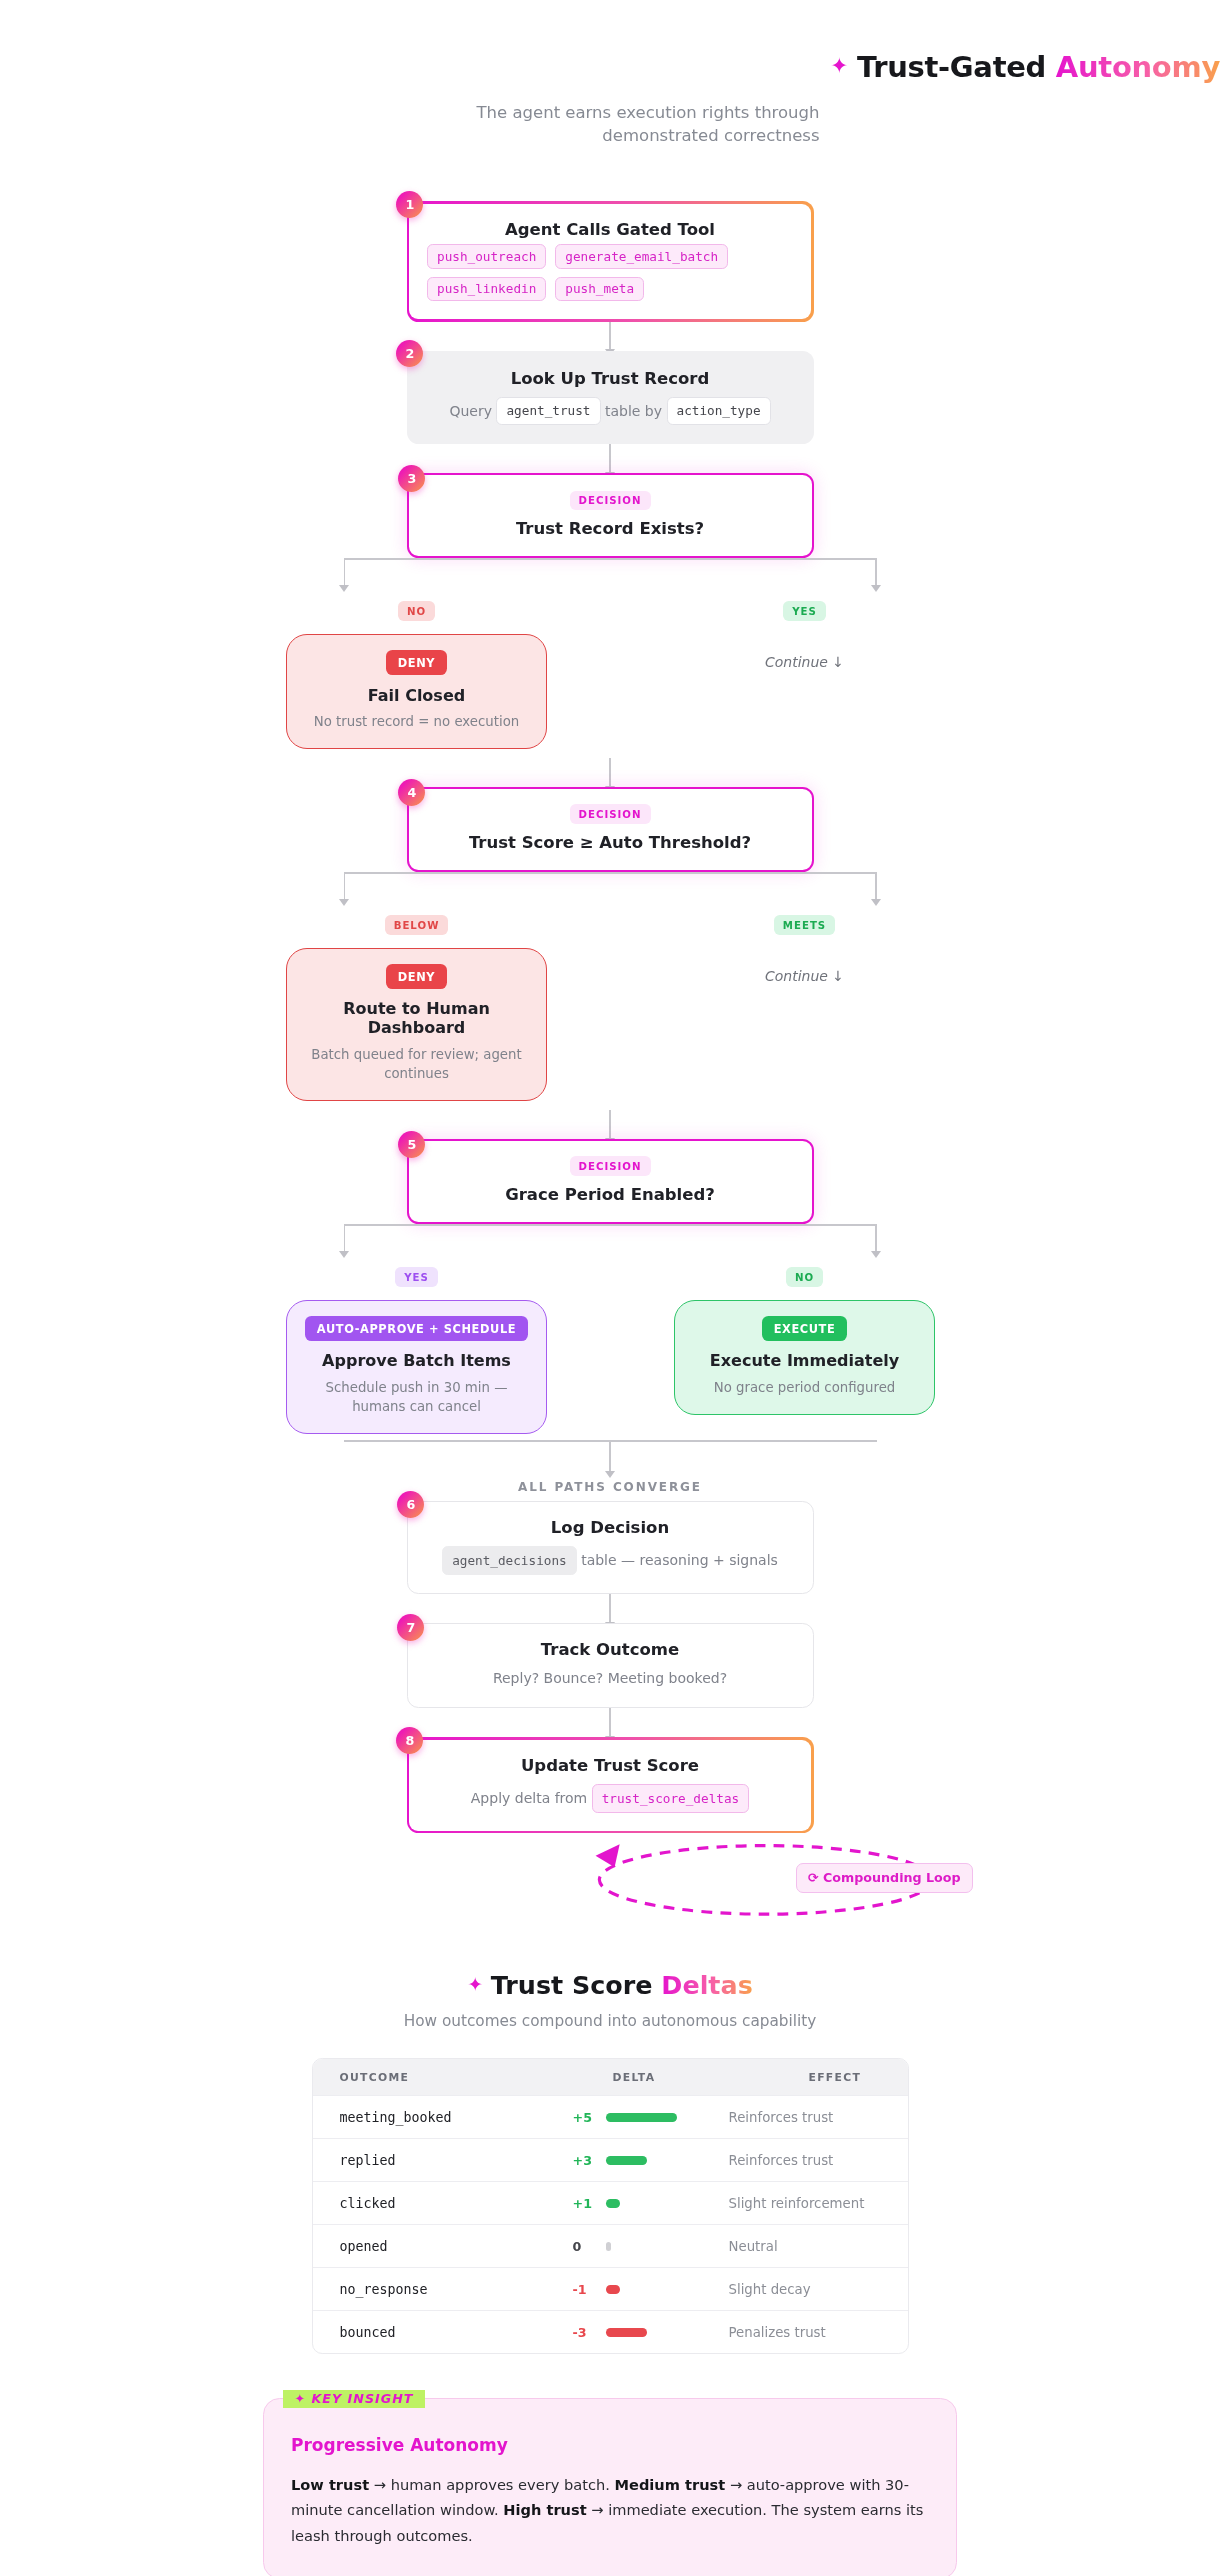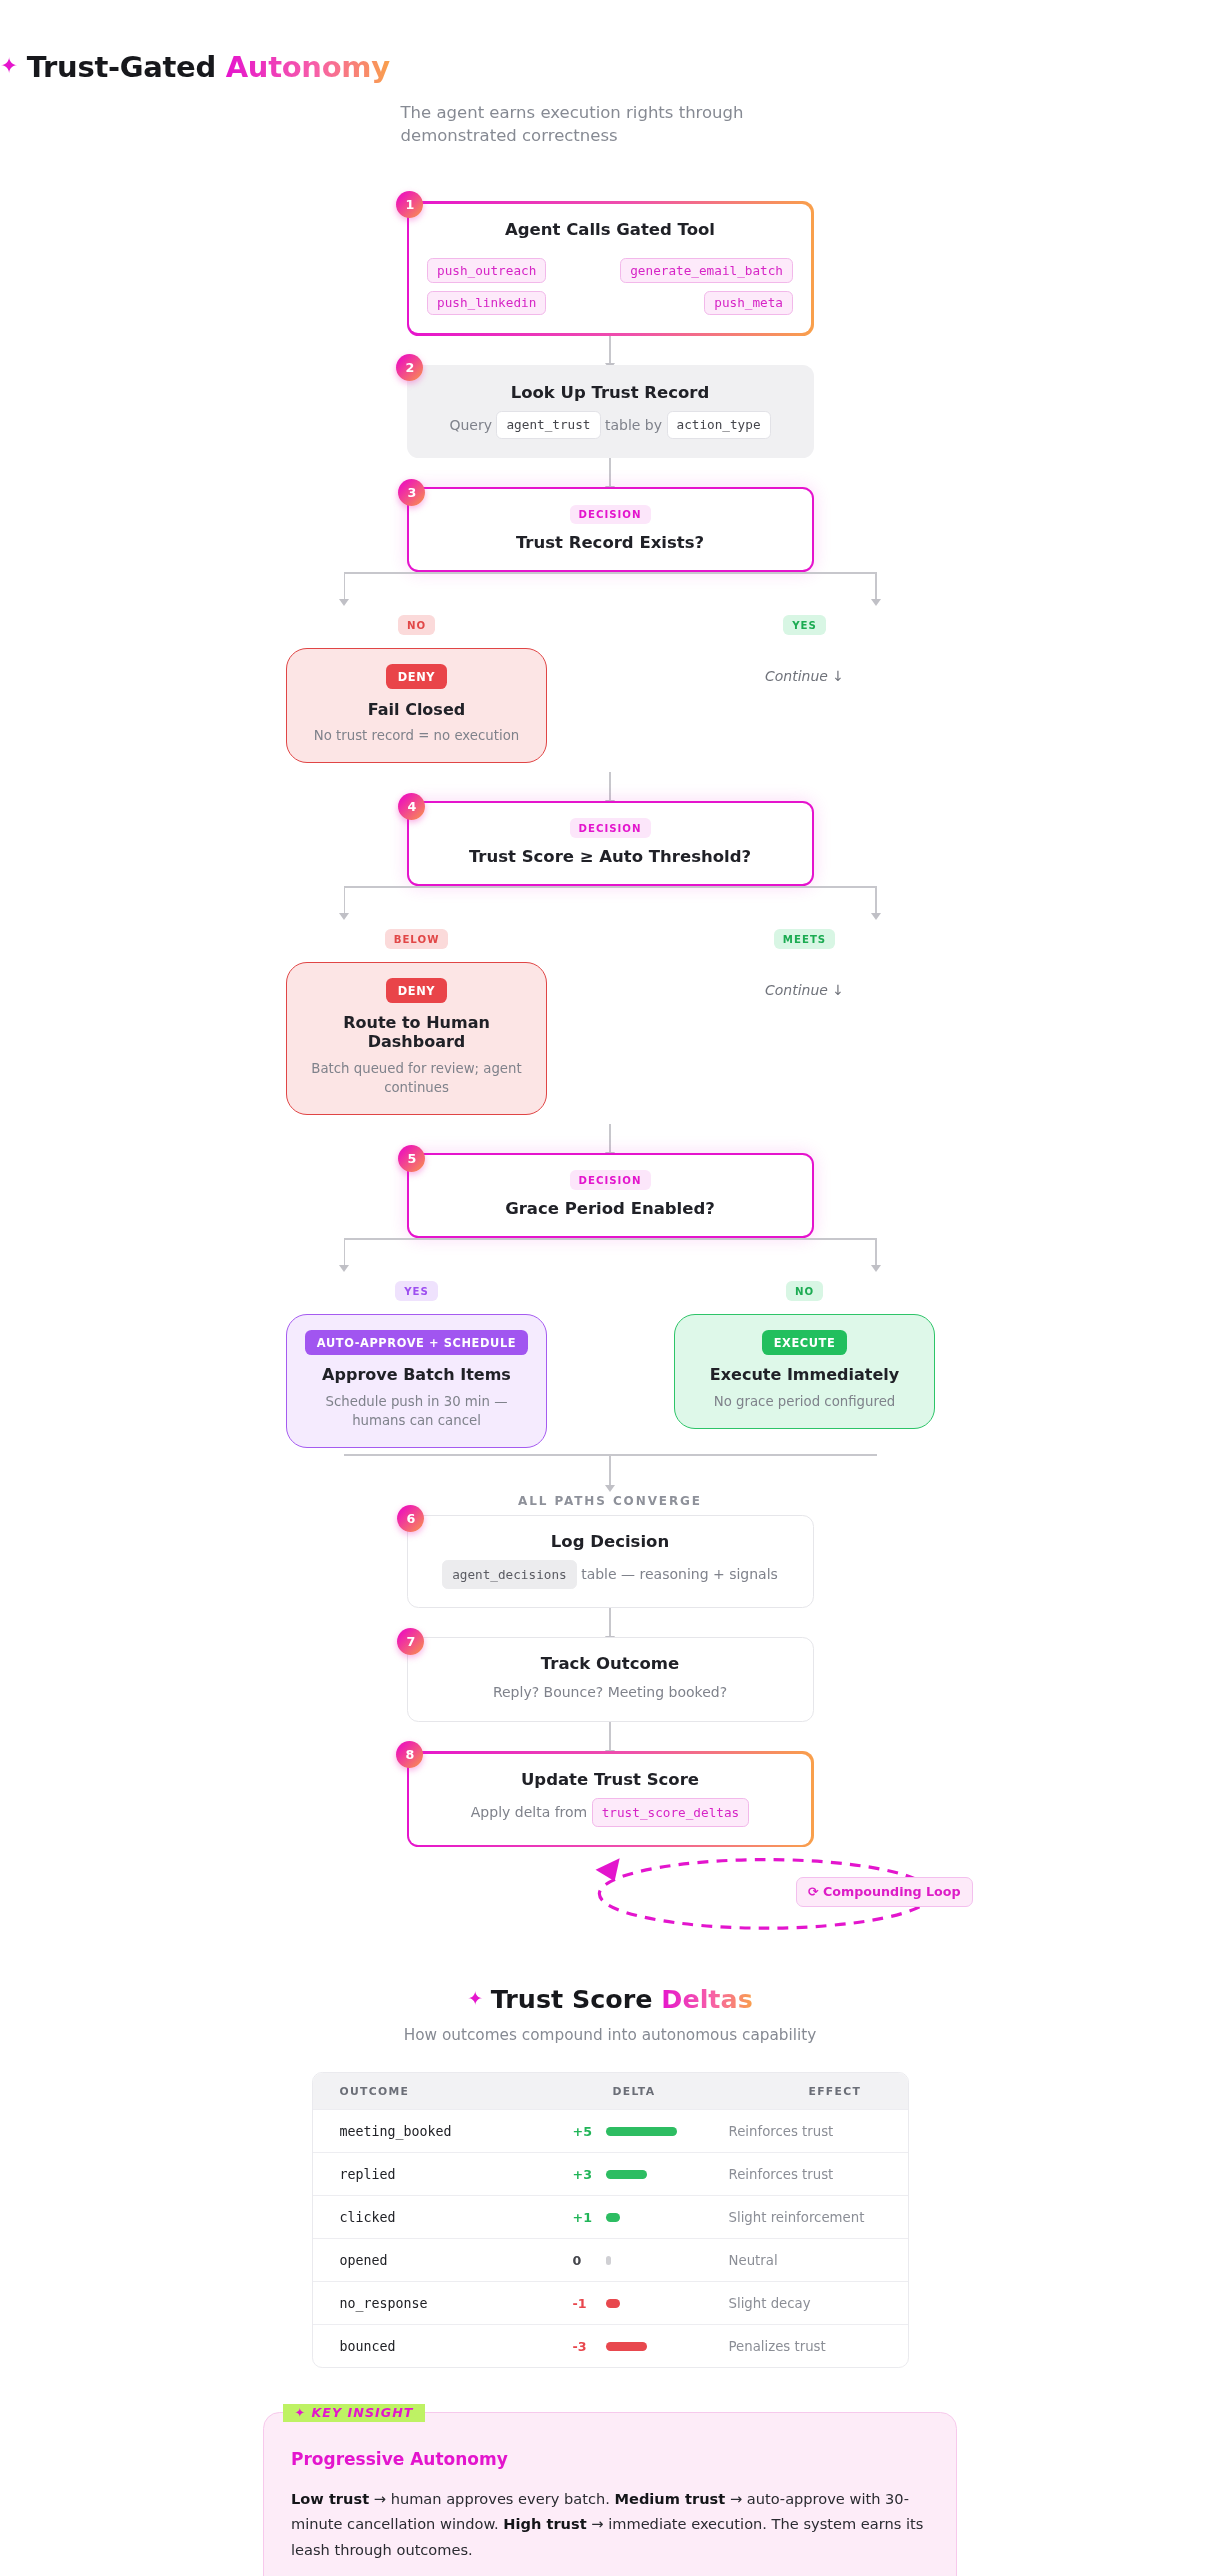--- a/index.html
+++ b/index.html
@@ -6,21 +6,21 @@
   html,body { background:#ffffff; }
   body {
     width:1220px; min-height:2576px;
     font-family:"DejaVu Sans","Liberation Sans",sans-serif;
     color:#1b1c20;
     padding-bottom:76px;
   }
   .page { width:100%; padding-top:50px; }
 
   
-  .hero { text-align:left; }
+  .hero { text-align:right; }
   .hero h1 { font-size:29px; font-weight:800; letter-spacing:-0.3px; color:#17181c; }
   .hero h1 .spark { color:#e515cd; font-size:21.6px; vertical-align:3.8px; margin-right:9px; }
   .grad-text {
     background:linear-gradient(90deg,#e515cd 0%,#f75fa8 55%,#f9a04b 100%);
     -webkit-background-clip:text; background-clip:text; color:transparent;
   }
   .hero .sub { margin:16.5px auto 0; max-width:419px; font-size:16.5px; line-height:1.45; color:#868a93; }
 
   
   .flow { width:775px; margin:0 auto; }
@@ -49,21 +49,21 @@
   .chip.red   { background:#fbdada; color:#e14747; }
   .chip.green { background:#d8f6e4; color:#1cab52; }
   .chip.purple{ background:#efe2fd; color:#9d4ff0; }
   .code {
     font-family:"DejaVu Sans Mono","Liberation Mono",monospace;
     font-size:12.7px; padding:3.8px 9px; border-radius:5.7px; display:inline-block;
   }
   .code.white { background:#fff; border:1px solid #e2e2e7; color:#45464c; }
   .code.gray  { background:#ececee; border:1px solid #ececee; color:#5a5b62; }
   .code.pink  { background:#fdeafa; border:1px solid #f2b8ea; color:#d625c6; }
-  .pills { margin-top:19px; display:flex; flex-wrap:wrap; gap:7.6px 9px; justify-content:space-between; }
+  .pills { margin-top:5px; display:flex; flex-wrap:wrap; gap:7.6px 9px; justify-content:flex-start; }
 
   
   .conn { width:1.9px; height:29px; background:#c7c7cc; margin:0 auto; position:relative; }
   .conn::after, .v-stub::after {
     content:""; position:absolute; bottom:-5.7px; left:50%; transform:translateX(-50%);
     border-left:5.1px solid transparent; border-right:5.1px solid transparent; border-top:7px solid #c0c0c6;
   }
   .branch-conn { position:relative; height:38px; }
   .branch-conn .h-line { position:absolute; top:0; left:121px; right:121px; height:1.9px; background:#c7c7cc; }
   .branch-conn .v-stub { position:absolute; top:0; width:1.9px; height:28px; background:#c7c7cc; }

